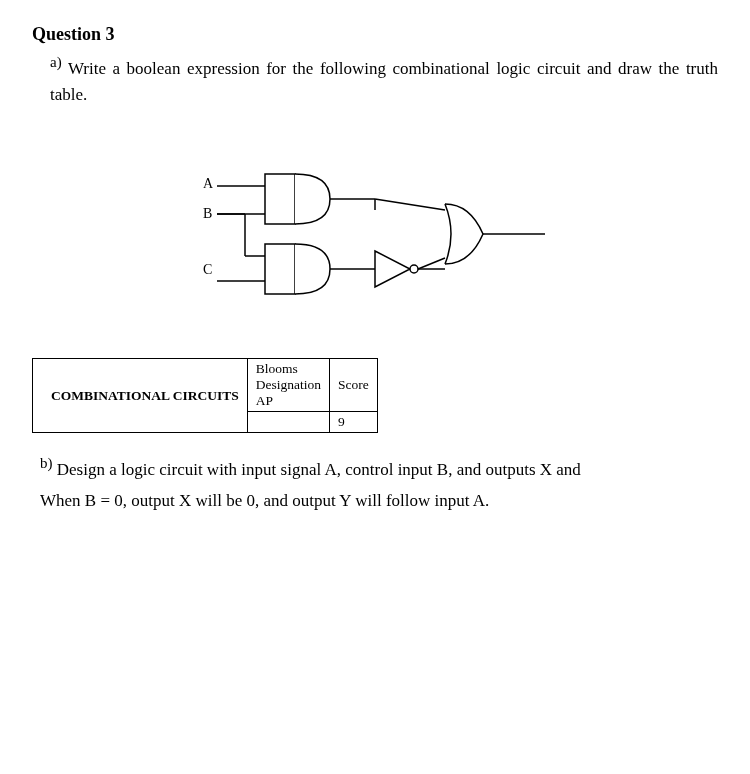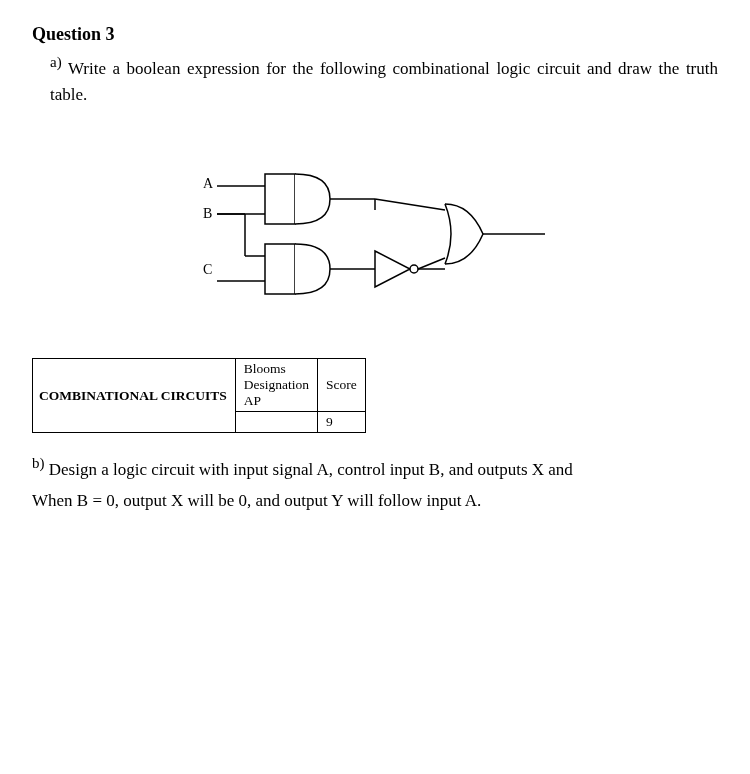--- a/index.html
+++ b/index.html
@@ -42,26 +42,27 @@
     .bloom-table td, .bloom-table th {
       border: 1px solid #000;
       padding: 2px 8px;
       text-align: left;
       vertical-align: middle;
     }
     .bloom-table .label-cell {
       font-weight: bold;
       font-variant: small-caps;
       text-align: left;
-      padding-left: 6px;
+      padding-left: 18px;
     }
     .part-b-section {
       margin-top: 8px;
       text-align: justify;
       line-height: 1.6;
+      margin-left: 8px;
     }
     .part-b-para {
       margin-bottom: 4px;
     }
     svg text {
       font-family: "Times New Roman", Times, serif;
     }
   </style>
 </head>
 <body>

